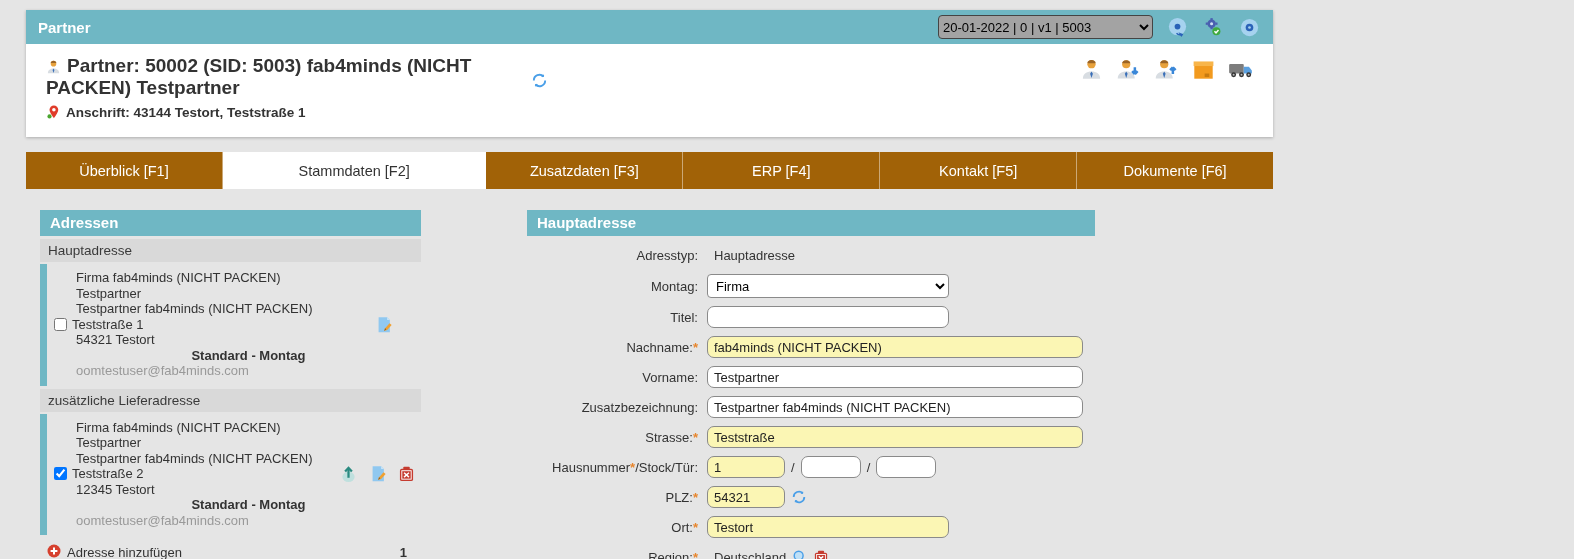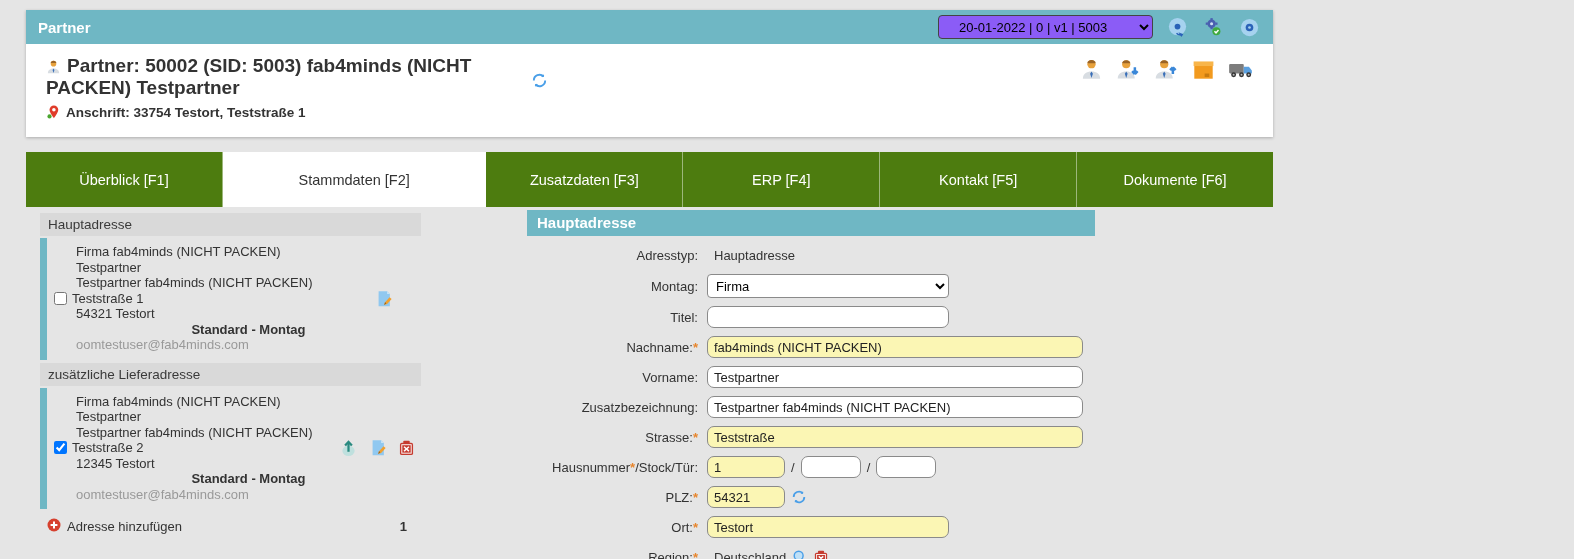--- a/index.html
+++ b/index.html
@@ -7,34 +7,34 @@
   body { background: #e5e5e5; font-family: "Liberation Sans", sans-serif; font-size: 13px; color: #333; }
   .page { position: relative; width: 1574px; height: 559px; }
 
   
   .card { position: absolute; left: 26px; top: 10px; width: 1247px; background: #fff;
           box-shadow: 0 1px 3px rgba(0,0,0,.25); }
   .titlebar { background: #6fb7c4; height: 34px; display: flex; align-items: center; padding: 0 12px; }
   .titlebar .title { color: #fff; font-weight: bold; font-size: 15px; text-align: center; }
   .titlebar-right { margin-left: auto; display: flex; align-items: center; gap: 12px; }
   .titlebar-right select { width: 215px; height: 24px; font-size: 13px; border: 1px solid #444;
-          border-radius: 4px; background: #8b5cf6; padding: 0 16px; font-family: "Liberation Sans", sans-serif; }
+          border-radius: 4px; background: #a3a3a3; padding: 0 0; font-family: "Liberation Sans", sans-serif; }
   .tb-icon { width: 24px; height: 24px; display: inline-flex; align-items: center; justify-content: center; cursor: pointer; }
 
   .infobar { position: relative; padding: 12px 16px 14px 20px; min-height: 85px; }
   .partner-block { max-width: 430px; font-weight: bold; font-size: 19px; line-height: 19px; }
   .inline-ico { display: inline-block; vertical-align: -3px; margin-right: 6px; }
   .anschrift-line { margin-top: 7px; font-weight: bold; font-size: 13.5px; }
   .refresh-abs { position: absolute; left: 505px; top: 28px; cursor: pointer; }
   .info-icons { position: absolute; right: 18px; top: 14px; display: flex; align-items: center; gap: 13px; }
   .info-icons span { display: inline-flex; cursor: pointer; }
 
   
-  .tabs { position: absolute; left: 26px; top: 152px; width: 1247px; height: 55px;
-          display: flex; background: #4d7c0f; }
+  .tabs { position: absolute; left: 26px; top: 152px; width: 1247px; height: 37px;
+          display: flex; background: #a16207; }
   .tab { flex: 1; display: flex; align-items: center; justify-content: center; color: #fff;
          font-size: 14.5px; cursor: pointer; border-right: 1px solid rgba(255,255,255,.45); }
   .tab:last-child { border-right: none; }
   .tab.active { background: #fff; color: #333; flex: 1.34; }
 
   
   .panel-header { background: #6fb7c4; color: #fff; font-weight: bold; font-size: 15px;
                   padding: 4px 10px; height: 26px; line-height: 18px; }
   .addr-panel { position: absolute; left: 40px; top: 210px; width: 381px; }
   .group-header { background: #d9d9d9; color: #3a3a3a; padding: 4px 8px; margin-top: 3px; font-size: 13.5px; }
@@ -121,21 +121,21 @@
             </svg>
         </span><span>Partner: 50002 (SID: 5003) fab4minds (NICHT PACKEN) Testpartner</span>
       </div>
       <div class="anschrift-line">
         <span class="inline-ico">
           <svg width="14" height="16" viewBox="0 0 16 17">
               <path d="M9 1a5 5 0 0 1 5 5c0 3.4-5 9.5-5 9.5S4 9.4 4 6a5 5 0 0 1 5-5z" fill="#e03c2a"></path>
               <circle cx="9" cy="6" r="2" fill="#fff"></circle>
               <circle cx="4" cy="13.6" r="2.4" fill="#4aa52e"></circle>
             </svg>
-        </span><span>Anschrift: 33754 Testort, Teststraße 1</span>
+        </span><span>Anschrift: 43144 Testort, Teststraße 1</span>
       </div>
 
       <span class="refresh-abs">
         <svg width="17" height="17" viewBox="0 0 18 18">
             <path d="M15 9a6 6 0 0 1-10.3 4.2" stroke="#4a9fe8" stroke-width="2" fill="none"></path>
             <path d="M3 9a6 6 0 0 1 10.3-4.2" stroke="#4a9fe8" stroke-width="2" fill="none"></path>
             <path d="M13.6 2.4v3h-3z" fill="#4a9fe8"></path>
             <path d="M4.4 15.6v-3h3z" fill="#4a9fe8"></path>
           </svg>
       </span>
@@ -193,20 +193,21 @@
   <div class="tabs">
     <div class="tab">Überblick [F1]</div>
     <div class="tab active">Stammdaten [F2]</div>
     <div class="tab">Zusatzdaten [F3]</div>
     <div class="tab">ERP [F4]</div>
     <div class="tab">Kontakt [F5]</div>
     <div class="tab">Dokumente [F6]</div>
   </div>
 
   <div class="addr-panel">
+    <div class="panel-header">Adressen</div>
 
     <div class="group-header">Hauptadresse</div>
     <div class="addr-item">
       <div class="addr-line">Firma fab4minds (NICHT PACKEN)</div>
       <div class="addr-line">Testpartner</div>
       <div class="addr-line">Testpartner fab4minds (NICHT PACKEN)</div>
       <div class="addr-line street">
         <input type="checkbox" style="">
         <span>Teststraße 1</span>
       </div>

